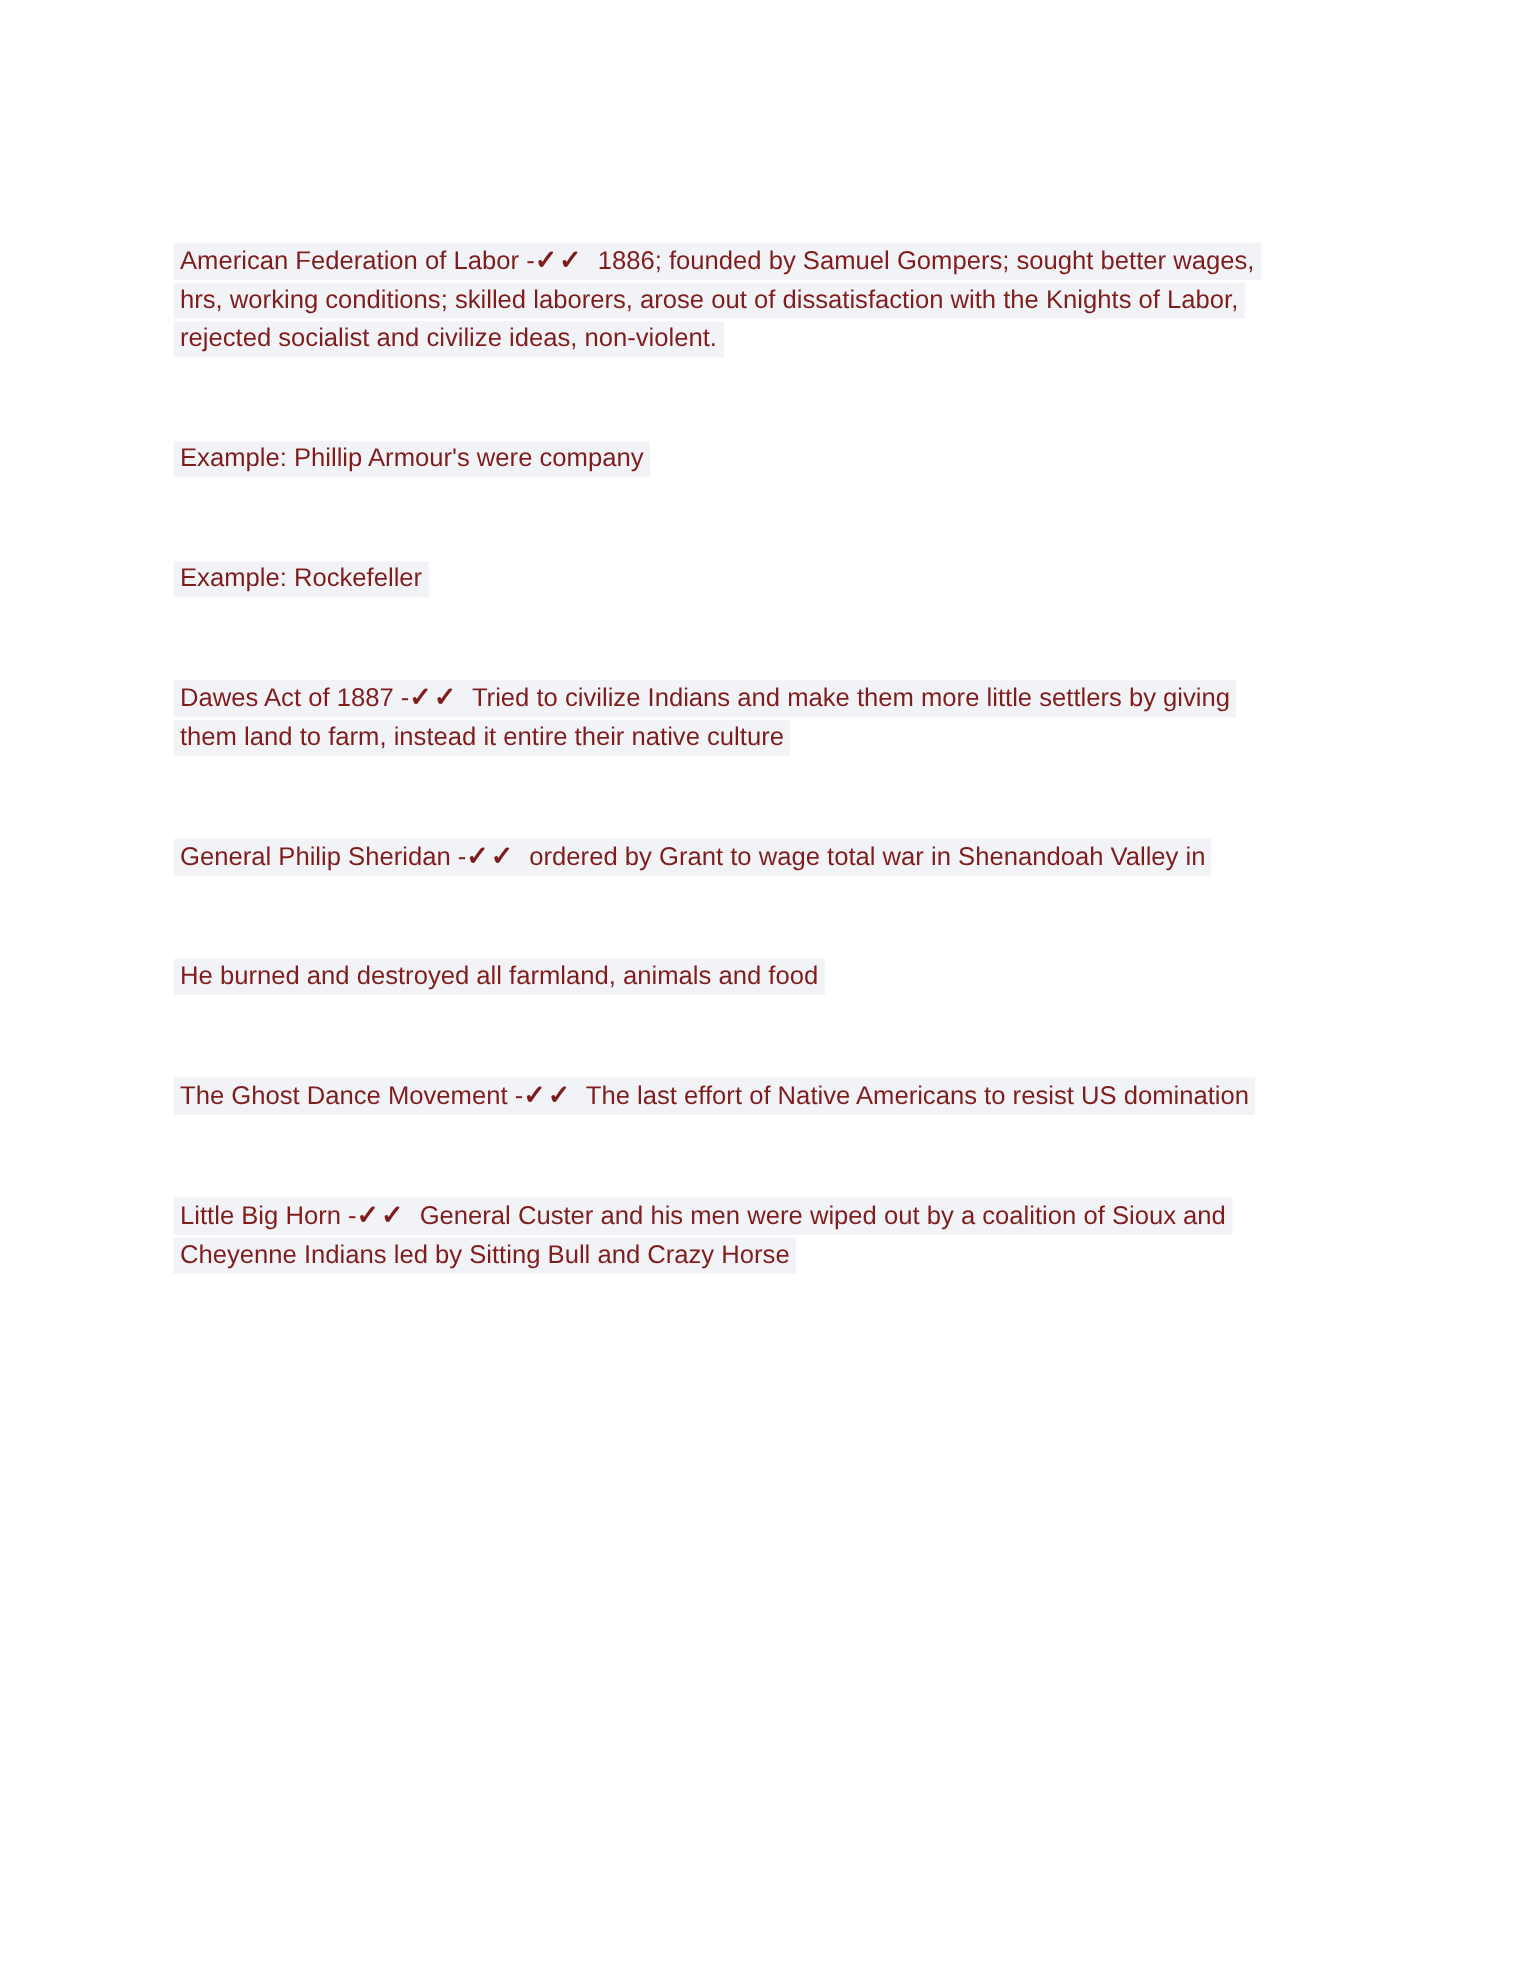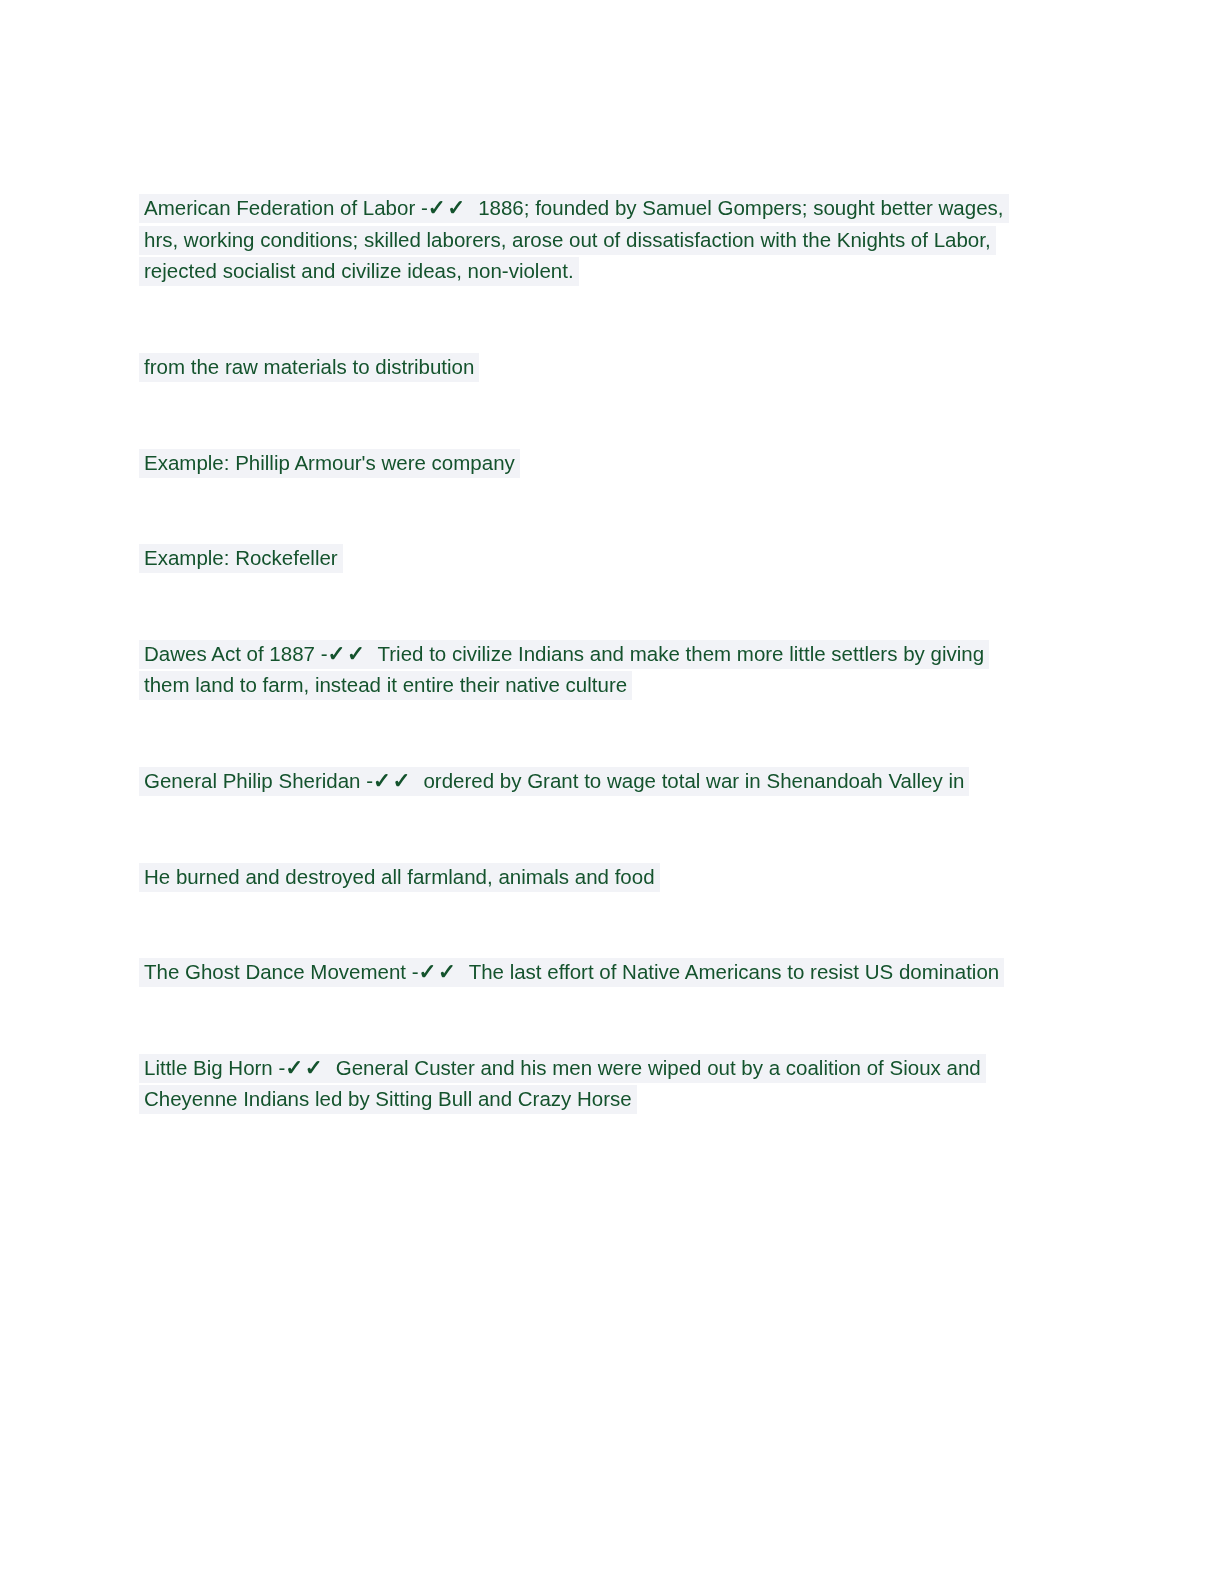--- a/index.html
+++ b/index.html
@@ -21,21 +21,21 @@
   }
   .line {
     height: 31.6px;
     display: flex;
     align-items: center;
     white-space: pre;
   }
   .hl {
     display: inline-block;
     background: #f2f3f7;
-    color: #14532d;
+    color: #7f1d1d;
     font-size: 20.5px;
     line-height: 24px;
     padding: 2px 5px 3px 5px;
     white-space: pre;
   }
   .check {
     font-weight: 700;
     font-size: 21.5px;
     letter-spacing: 1.5px;
   }
@@ -44,21 +44,20 @@
 <body>
 
 <div class="page">
   <div>
       <div class="para">
         <div class="line"><span class="hl">American Federation of Labor -<span class="check">✓✓</span>  1886; founded by Samuel Gompers; sought better wages,</span></div>
         <div class="line"><span class="hl">hrs, working conditions; skilled laborers, arose out of dissatisfaction with the Knights of Labor,</span></div>
         <div class="line"><span class="hl">rejected socialist and civilize ideas, non-violent.</span></div>
       </div>
       <div class="para">
-        <div class="line"><span class="hl">from the raw materials to distribution</span></div>
       </div>
       <div class="para">
         <div class="line"><span class="hl">Example: Phillip Armour's were company</span></div>
       </div>
       <div class="para">
         <div class="line"><span class="hl">Example: Rockefeller</span></div>
       </div>
       <div class="para">
         <div class="line"><span class="hl">Dawes Act of 1887 -<span class="check">✓✓</span>  Tried to civilize Indians and make them more little settlers by giving</span></div>
         <div class="line"><span class="hl">them land to farm, instead it entire their native culture</span></div>

